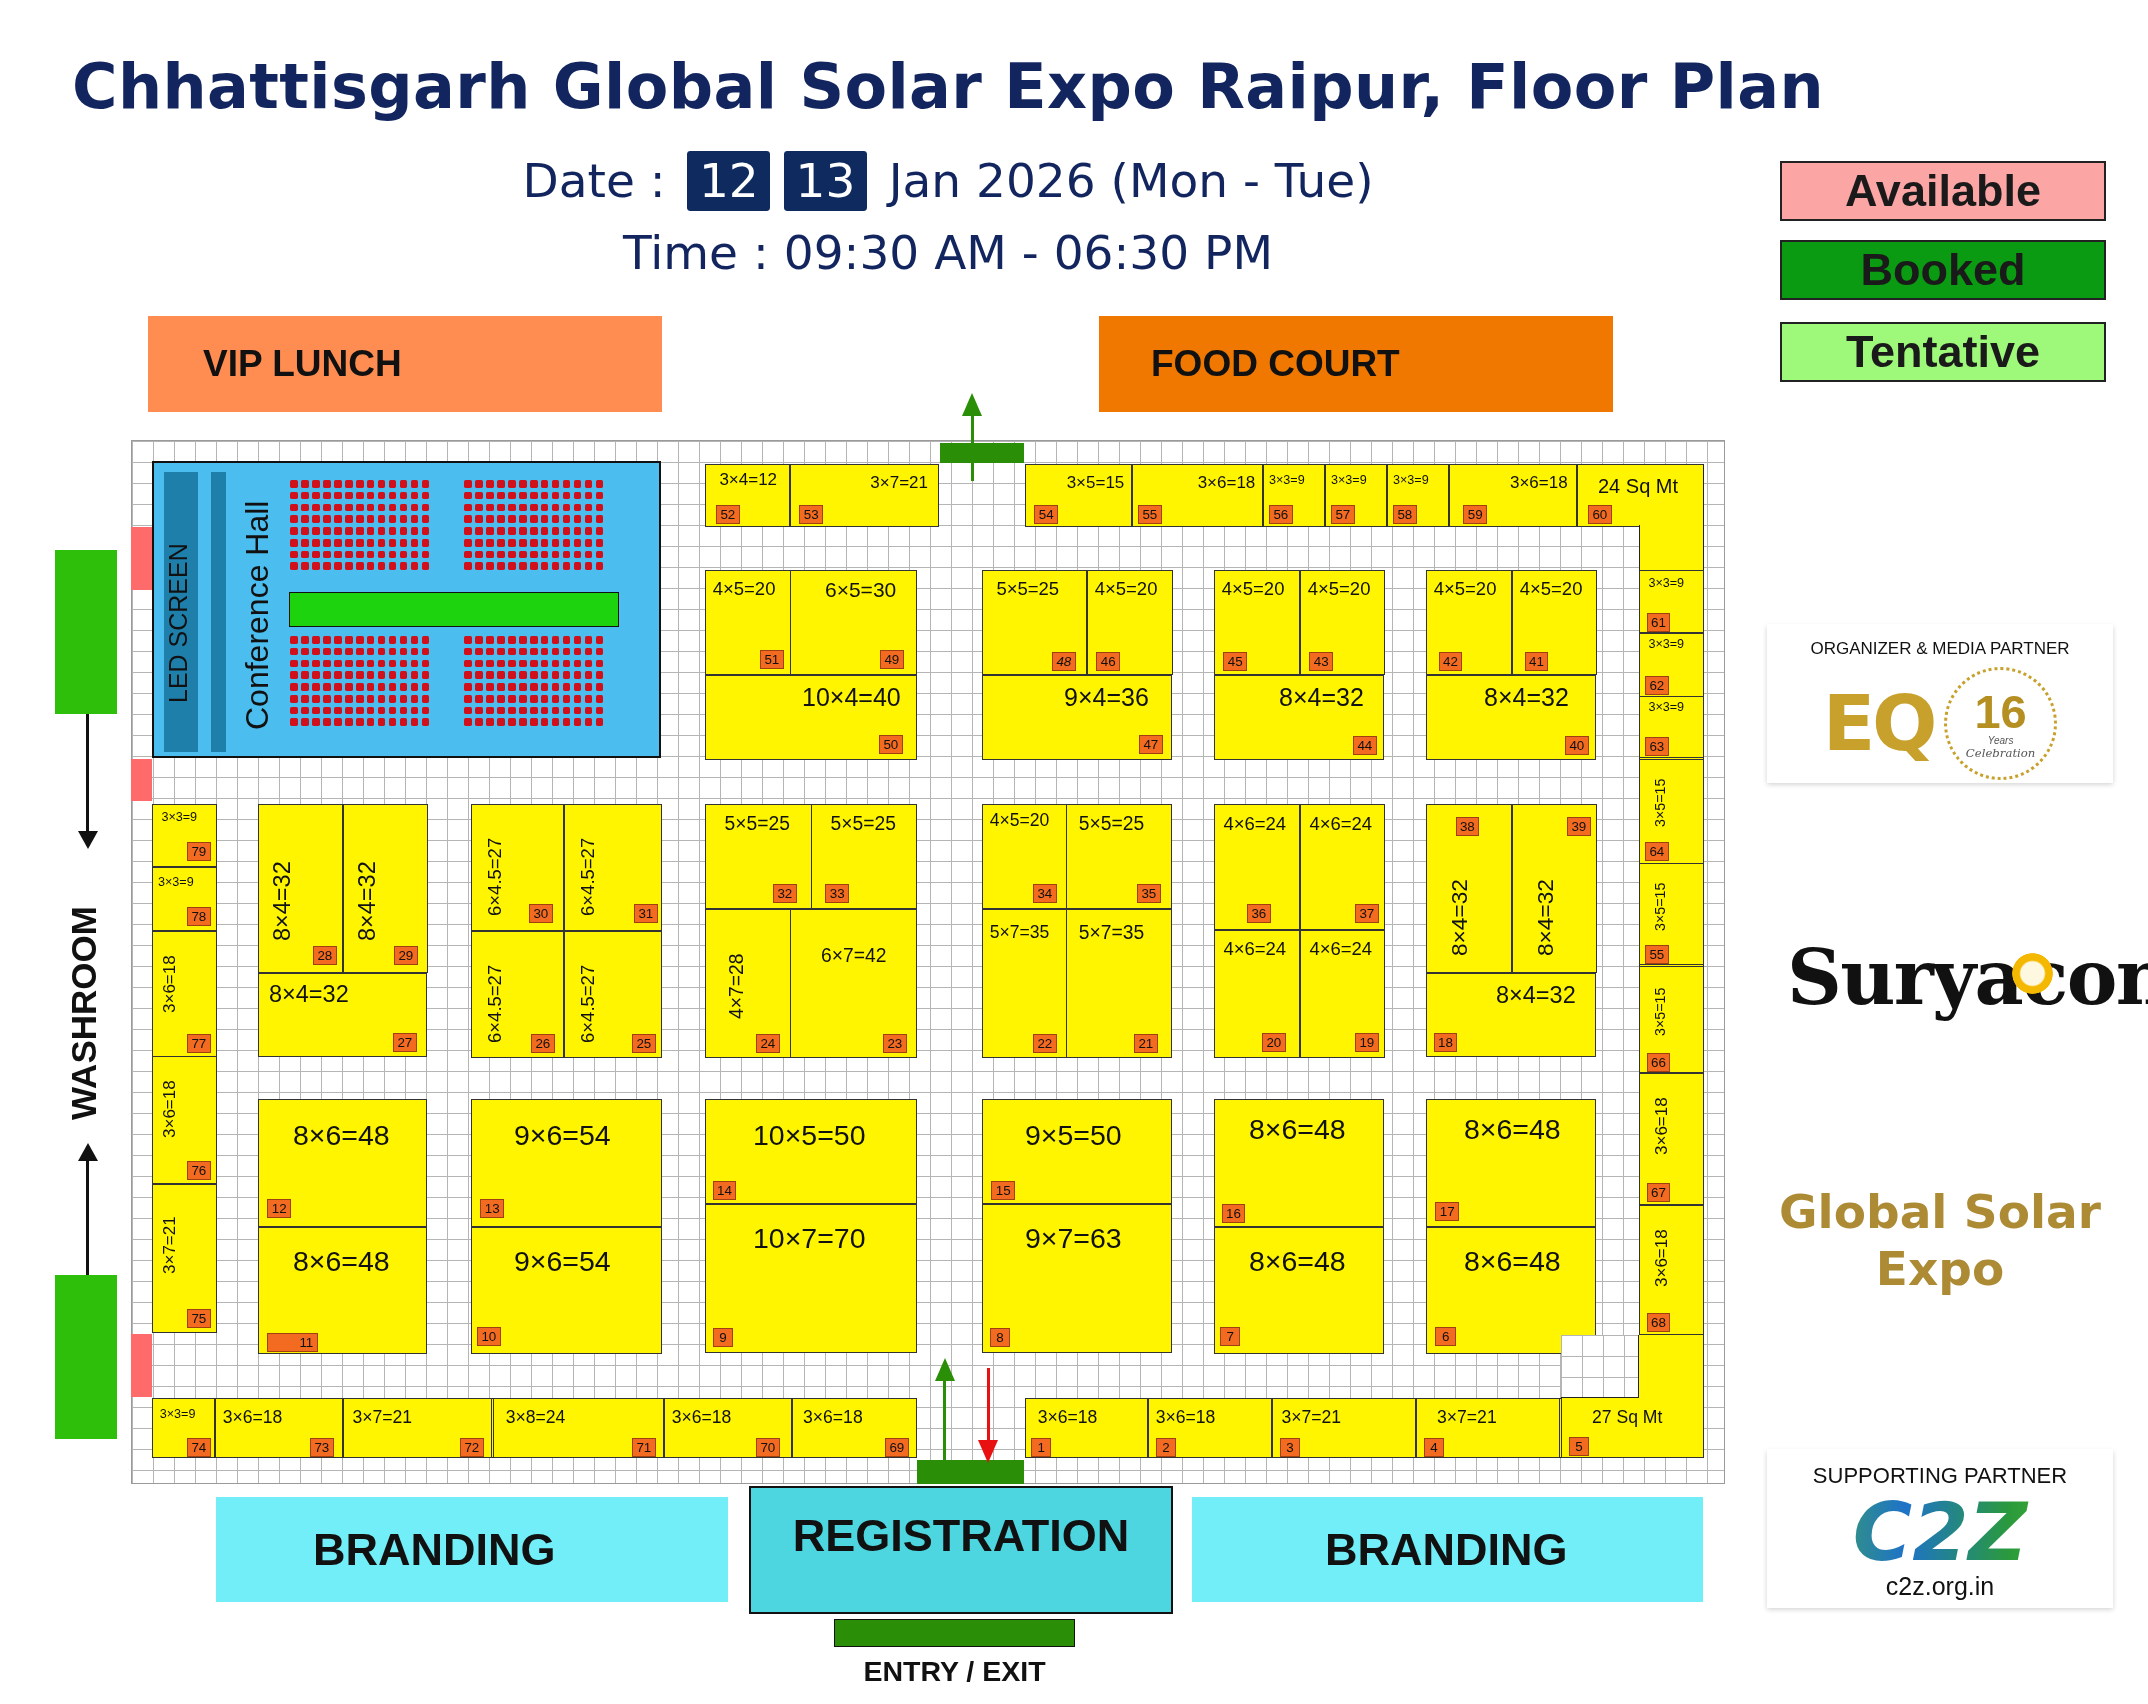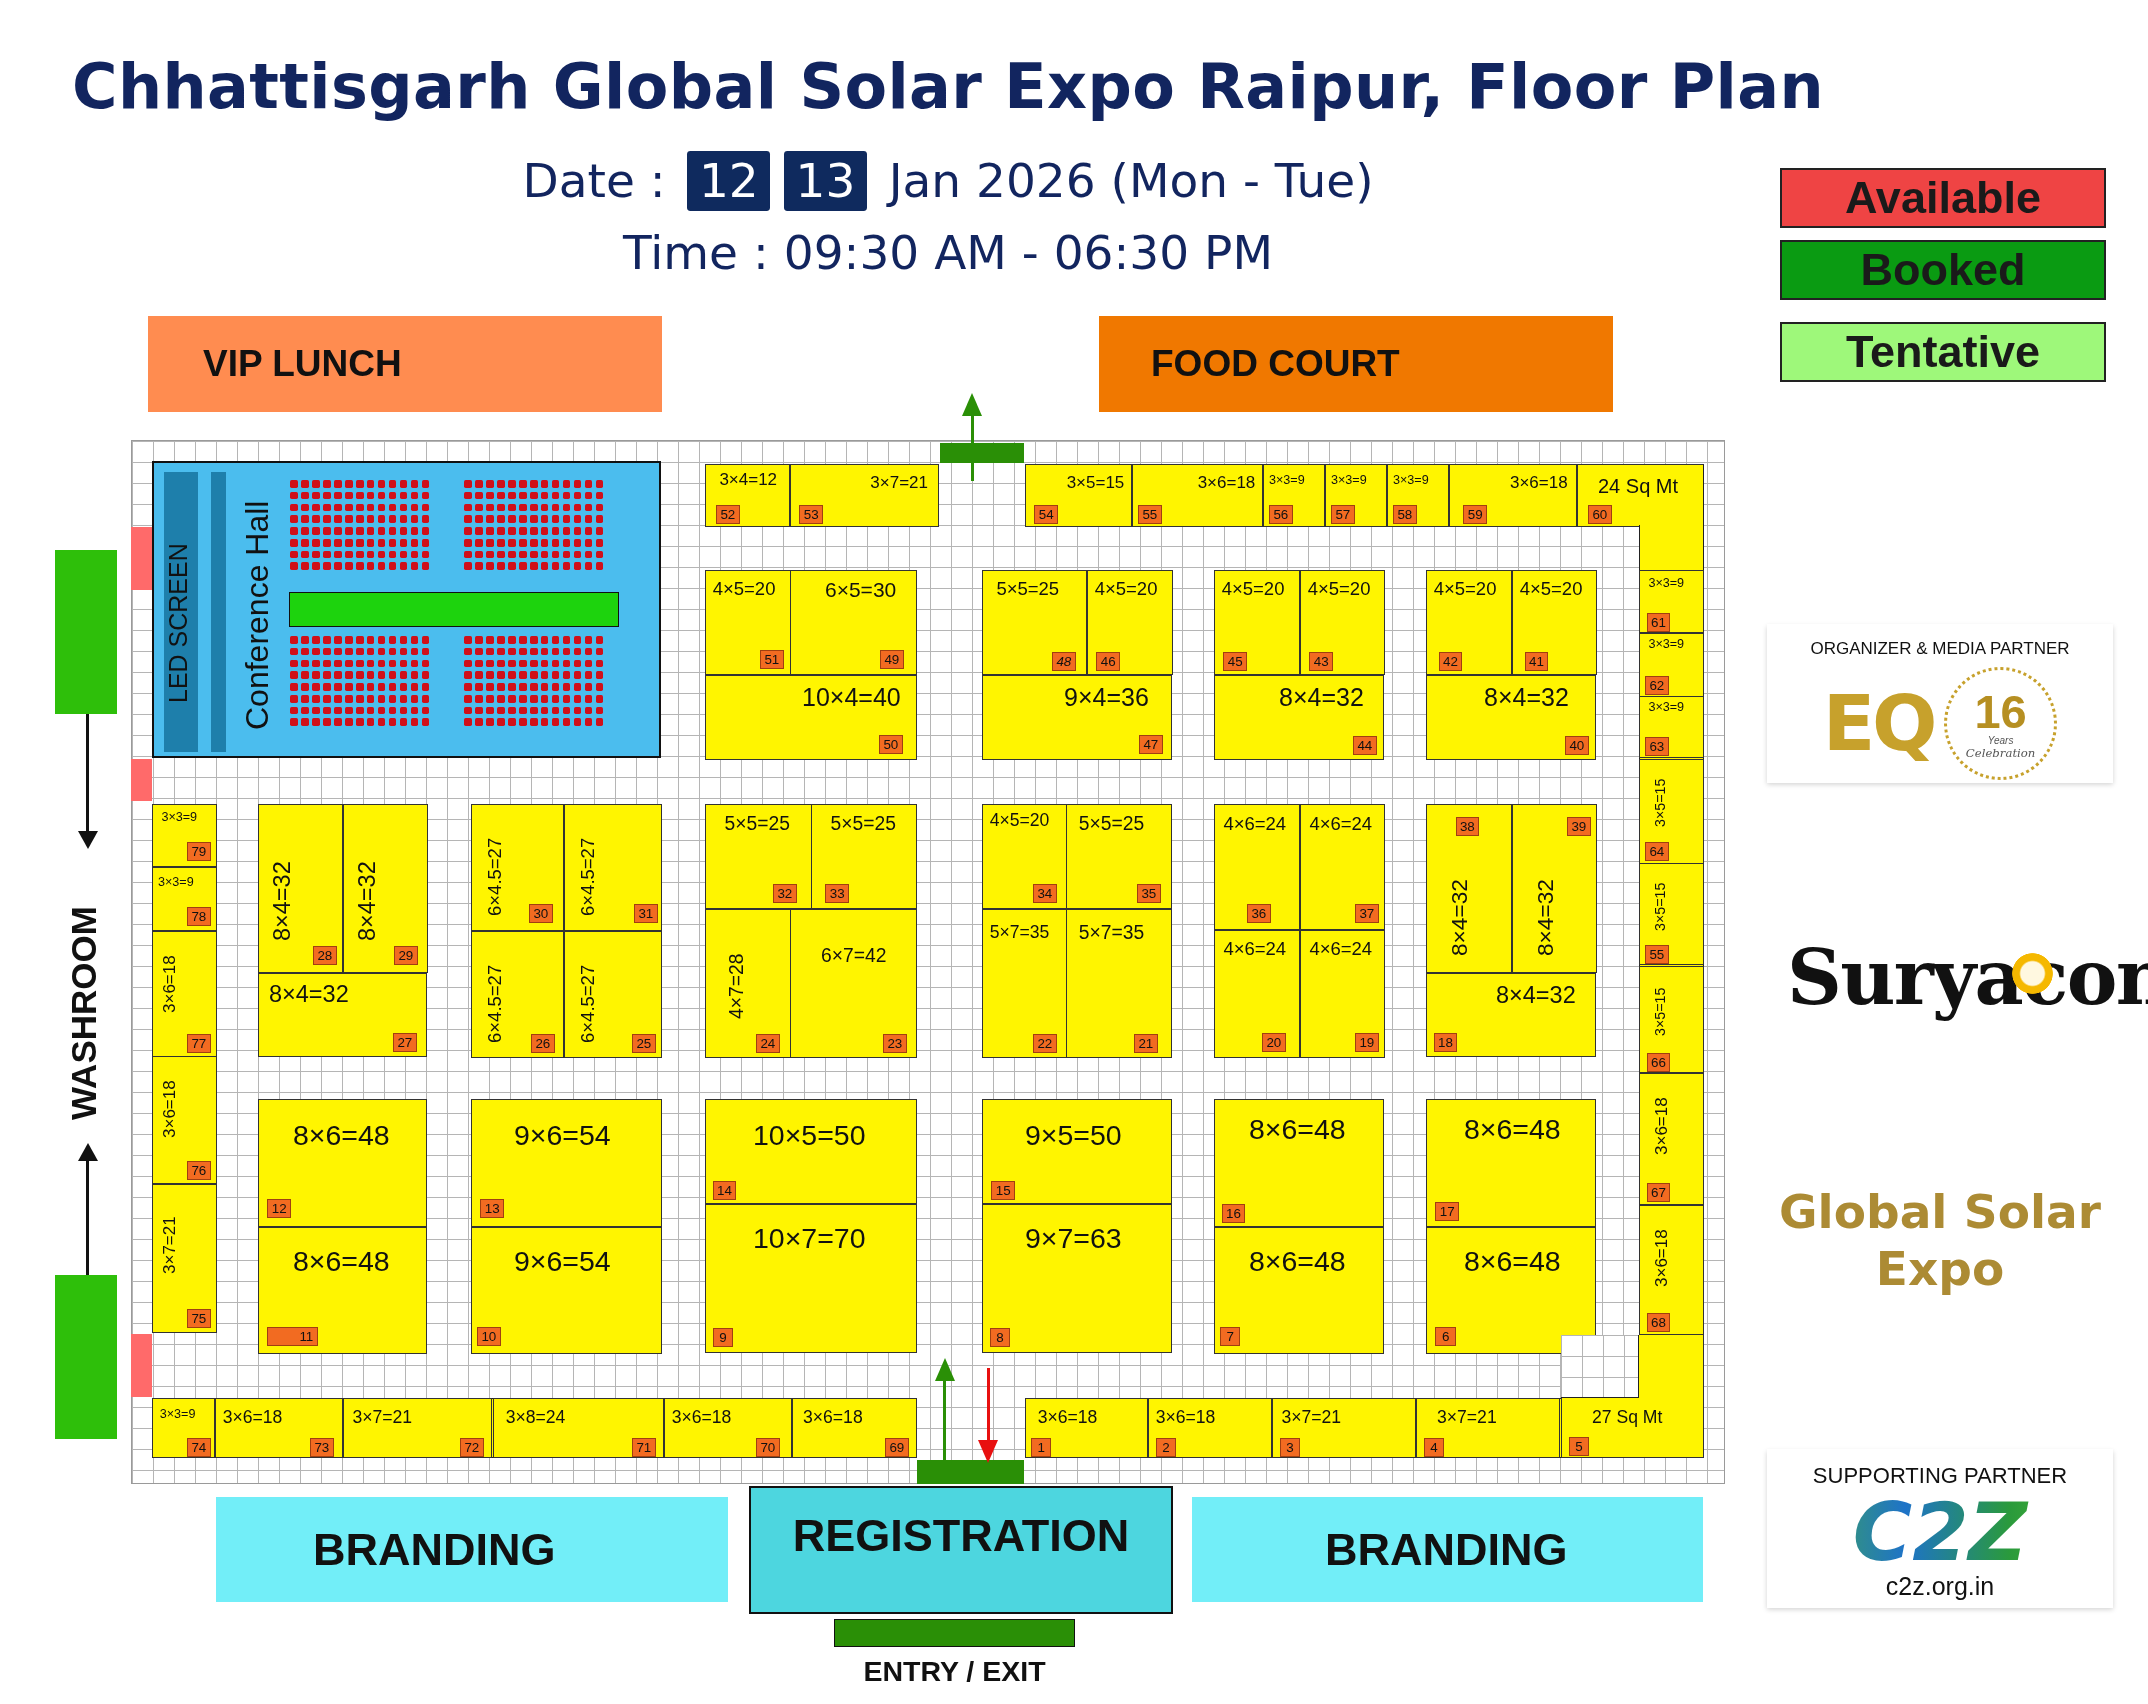--- a/index.html
+++ b/index.html
@@ -43,21 +43,21 @@
 <body>
 
 <div class="abs title">Chhattisgarh Global Solar Expo Raipur, Floor Plan</div>
 <div class="abs dateline">
   <span>Date :</span>
   <span class="day">12</span><span class="day">13</span>
   <span>Jan 2026 (Mon - Tue)</span>
 </div>
 <div class="abs timeline">Time : 09:30 AM - 06:30 PM</div>
 
-<div class="abs legend" style="top:168px; background:#ef4444;">Available</div>
+<div class="abs legend" style="top:161px; background:#fca5a5;">Available</div>
 <div class="abs legend" style="top:240px; background:#0a9b12;">Booked</div>
 <div class="abs legend" style="top:322px; background:#9ef87a;">Tentative</div>
 
 <div class="abs zone" style="left:148px; top:316px; width:514px; height:96px; background:#ff8c50; font-size:37px; padding-left:55px;">
   <span>VIP LUNCH</span>
 </div>
 <div class="abs zone" style="left:1099px; top:316px; width:514px; height:96px; background:#f07800; font-size:37px; padding-left:52px;">
   <span>FOOD COURT</span>
 </div>
 
@@ -754,21 +754,21 @@
   <span class="num" style="left:6.7px; top:59px;">18</span>
 </div>
 
 <div class="abs booth" style="left:258px; top:1099px; width:169px; height:254px;"></div>
 <div class="abs cell" style="left:258px; top:1099px; width:169px; height:128px;">
   <span class="lbl xl" style="left:34px; top:18.5px;">8×6=48</span>
   <span class="num" style="left:8.4px; top:99px;">12</span>
 </div>
 <div class="abs cell" style="left:258px; top:1227px; width:169px; height:127px;">
   <span class="lbl xl" style="left:34px; top:17px;">8×6=48</span>
-  <span class="num" style="left:8.4px; top:99px;padding-left:31px;">11</span>
+  <span class="num" style="left:8.4px; top:105px;padding-left:31px;">11</span>
 </div>
 
 <div class="abs booth" style="left:471px; top:1099px; width:191px; height:254px;"></div>
 <div class="abs cell" style="left:471px; top:1099px; width:191px; height:128px;">
   <span class="lbl xl" style="left:42px; top:18.5px;">9×6=54</span>
   <span class="num" style="left:8.4px; top:99px;">13</span>
 </div>
 <div class="abs cell" style="left:471px; top:1227px; width:191px; height:127px;">
   <span class="lbl xl" style="left:42px; top:17px;">9×6=54</span>
   <span class="num" style="left:5px; top:99px;">10</span>

